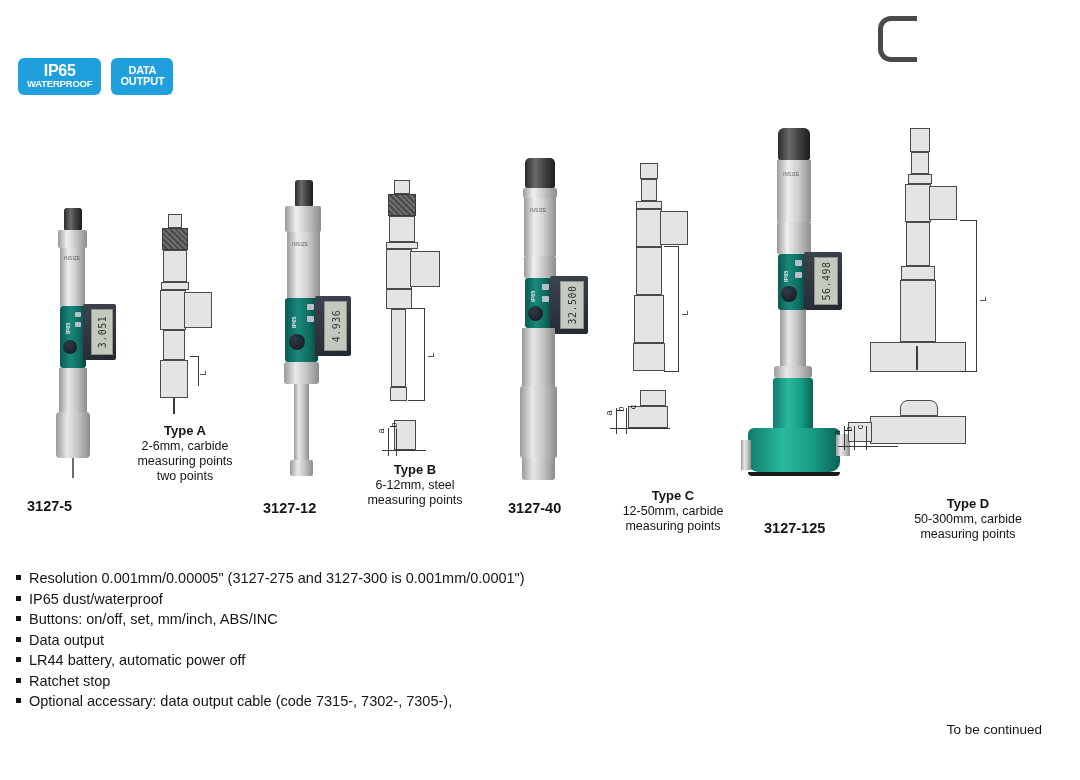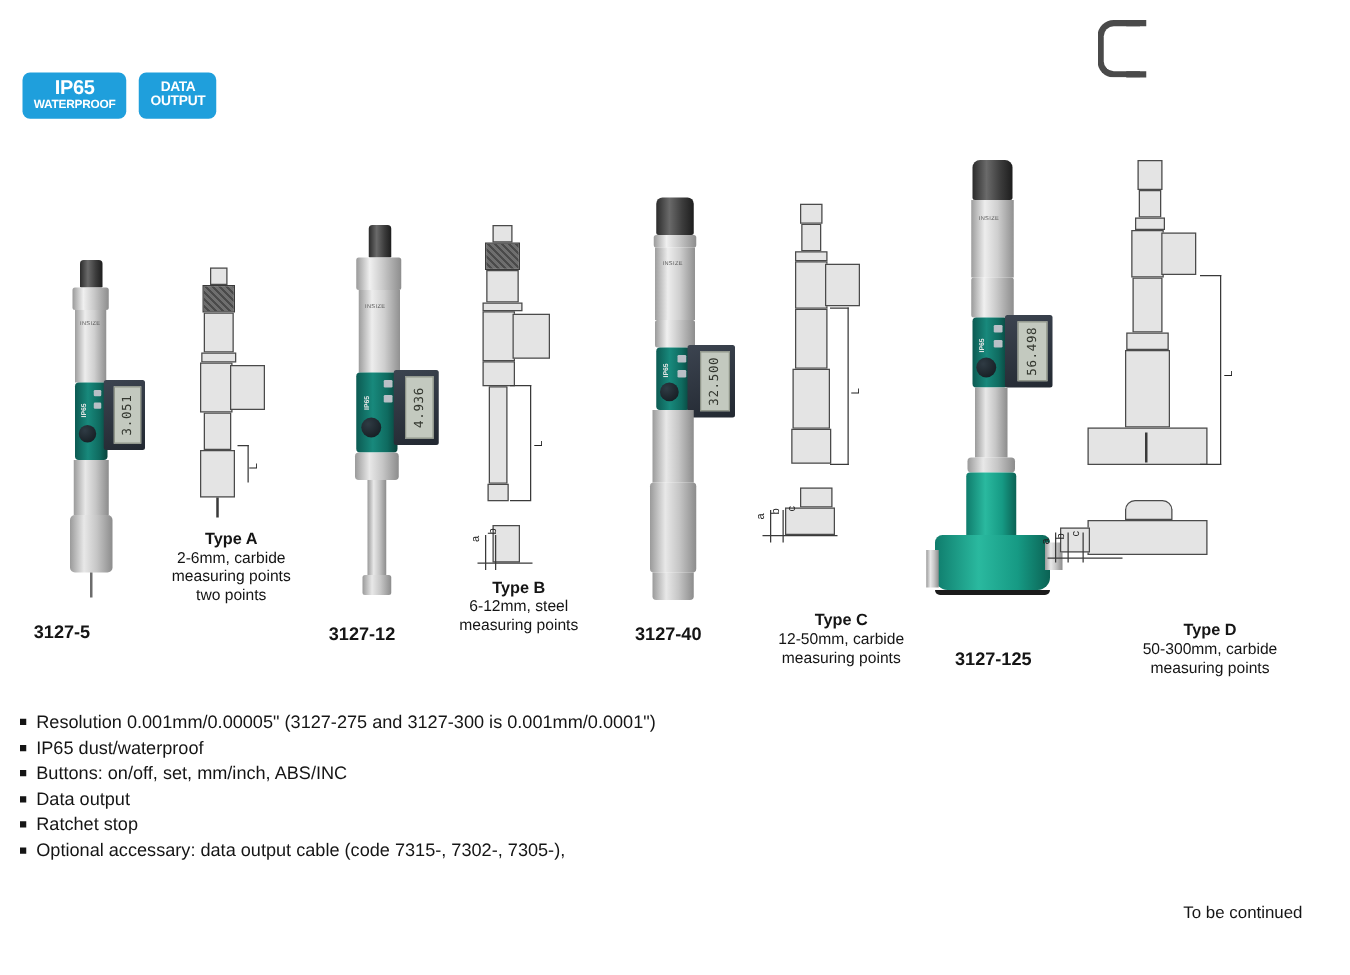--- a/index.html
+++ b/index.html
@@ -400,20 +400,26 @@
     <div class="spec-row">
       <div class="spec-bullet">
         <i></i>
       </div>
       <div class="spec-text"><span>Data output</span></div>
     </div>
     <div class="spec-row">
       <div class="spec-bullet">
         <i></i>
       </div>
+      <div class="spec-text"><span>LR44 battery, automatic power off</span></div>
+    </div>
+    <div class="spec-row">
+      <div class="spec-bullet">
+        <i></i>
+      </div>
       <div class="spec-text"><span>Ratchet stop</span></div>
     </div>
     <div class="spec-row">
       <div class="spec-bullet">
         <i></i>
       </div>
       <div class="spec-text"><span>Optional accessary: data output cable (code </span><b>7315-, 7302-, 7305-</b><span>),</span></div>
     </div>
   </div>
 

